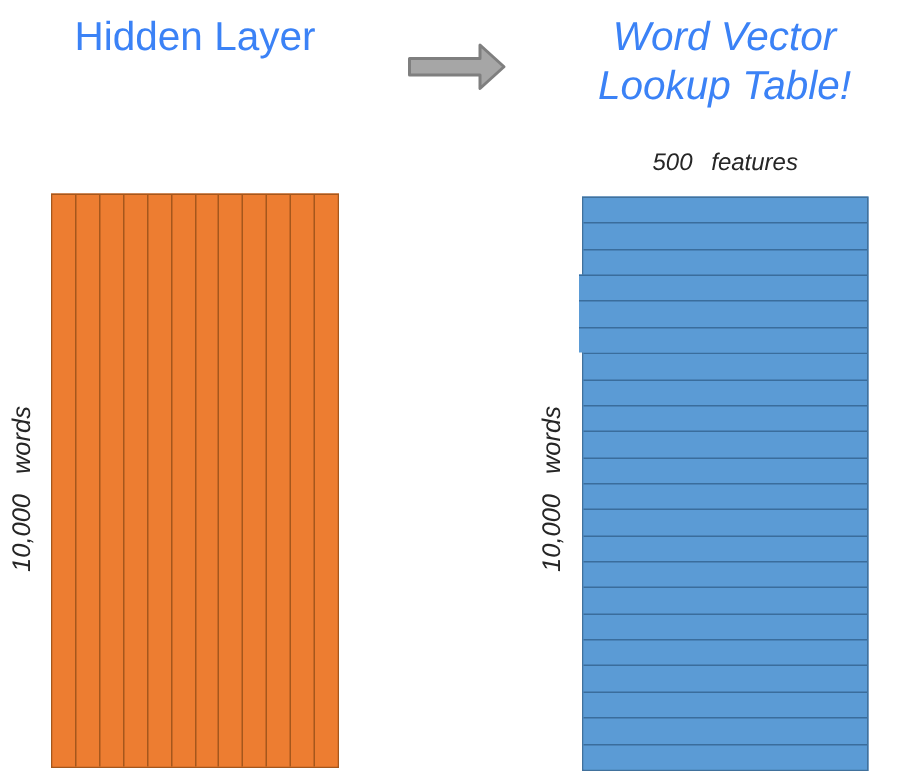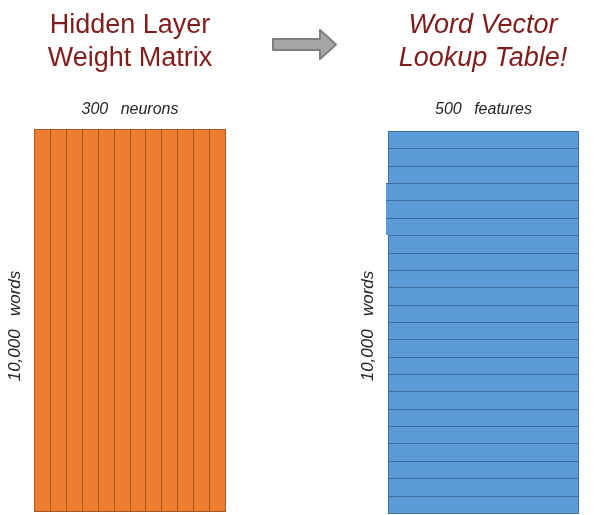--- a/index.html
+++ b/index.html
@@ -2,21 +2,21 @@
 <html style="--orange-fill: #ED7D31; --orange-line: #A5571C; --blue-fill: #5B9BD5; --blue-line: #3A6D9C; --blue-border: #41719C;"><head>
 <meta charset="utf-8">
 <style>
   html,body{margin:0;padding:0;background:#ffffff;}
   #stage{
     position:relative;width:600px;height:515px;background:#ffffff;overflow:hidden;
     font-family:"Liberation Sans", sans-serif;color:#1f1f1f;
   }
   .panel-title{
     position:absolute;top:8px;width:240px;text-align:center;
-    font-size:27px;line-height:33px;color:#7f1d1d;
+    font-size:27px;line-height:33px;color:#3b82f6;
   }
   #left-title{left:10px;}
   #right-title{left:363px;font-style:italic;}
   .top-label{
     position:absolute;top:100px;height:20px;text-align:center;
     font-size:16px;font-style:italic;color:#262626;word-spacing:0.5em;
   }
   #left-top-label{left:34px;width:192px;}
   #right-top-label{left:388px;width:191px;}
   .side-label{
@@ -49,35 +49,33 @@
   .table-row:first-child{border-top:none;}
   .table-row.shifted{position:relative;left:-3px;width:calc(100% + 3px);}
 </style>
 </head>
 <body>
 
 <div id="stage">
 
   <div id="left-title" class="panel-title">
     <div>Hidden Layer</div>
-    <div>Weight Matrix</div>
   </div>
 
   <div id="arrow-box">
     <svg width="68" height="36" viewBox="0 0 68 36">
       <polygon id="arrow-shape" points="2,12 49,12 49,3 65,17.5 49,32 49,23 2,23" stroke-width="2" stroke-linejoin="round" fill="#A6A6A6" stroke="#7F7F7F"></polygon>
     </svg>
   </div>
 
   <div id="right-title" class="panel-title">
     <div>Word Vector</div>
     <div>Lookup Table!</div>
   </div>
 
-  <div id="left-top-label" class="top-label">300 neurons</div>
   <div id="right-top-label" class="top-label">500 features</div>
 
   <div id="left-side-label" class="side-label">10,000 words</div>
   <div id="right-side-label" class="side-label">10,000 words</div>
 
   <div id="hidden-layer-matrix">
       <div class="matrix-col"></div>
       <div class="matrix-col"></div>
       <div class="matrix-col"></div>
       <div class="matrix-col"></div>

